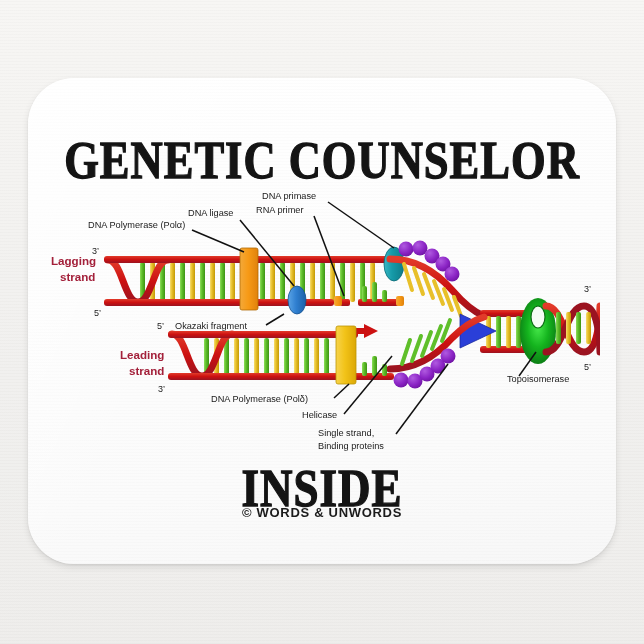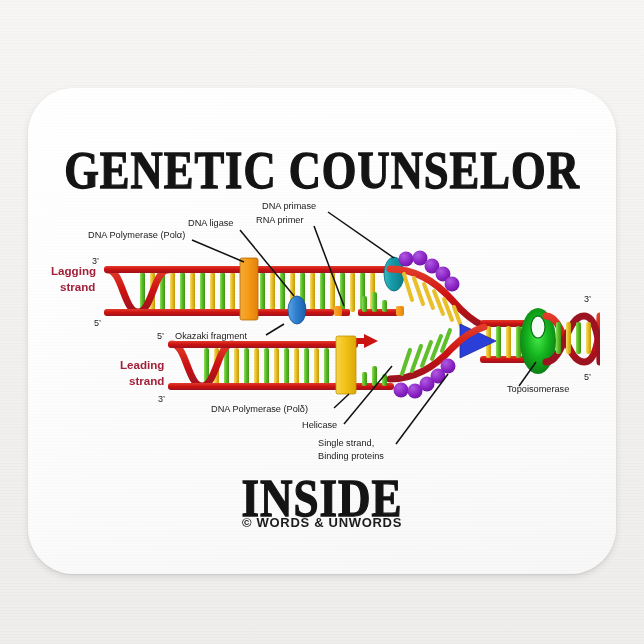--- a/index.html
+++ b/index.html
@@ -16,21 +16,21 @@
     background:
       repeating-linear-gradient(0deg,
         rgba(0,0,0,0.016) 0px, rgba(0,0,0,0.016) 1px,
         rgba(255,255,255,0.03) 1px, rgba(255,255,255,0.03) 3px),
       linear-gradient(180deg,#f7f6f4 0%,#f2f1ef 45%,#eeedeb 100%);
   }
 
   
   .pad{
     position:absolute;
-    left:28px;top:88px;width:588px;height:486px;
+    left:28px;top:78px;width:588px;height:486px;
     border-radius:46px;
     background:
       repeating-linear-gradient(0deg,
         rgba(0,0,0,0.012) 0px, rgba(0,0,0,0.012) 1px,
         rgba(255,255,255,0.05) 1px, rgba(255,255,255,0.05) 3px),
       linear-gradient(170deg,#ffffff 0%,#fdfdfd 40%,#fbfbfb 75%,#f7f7f7 100%);
     box-shadow:
       0 3px 7px rgba(0,0,0,0.10),
       0 1px 2px rgba(0,0,0,0.07),
       inset 0 1px 0 rgba(255,255,255,0.9);

